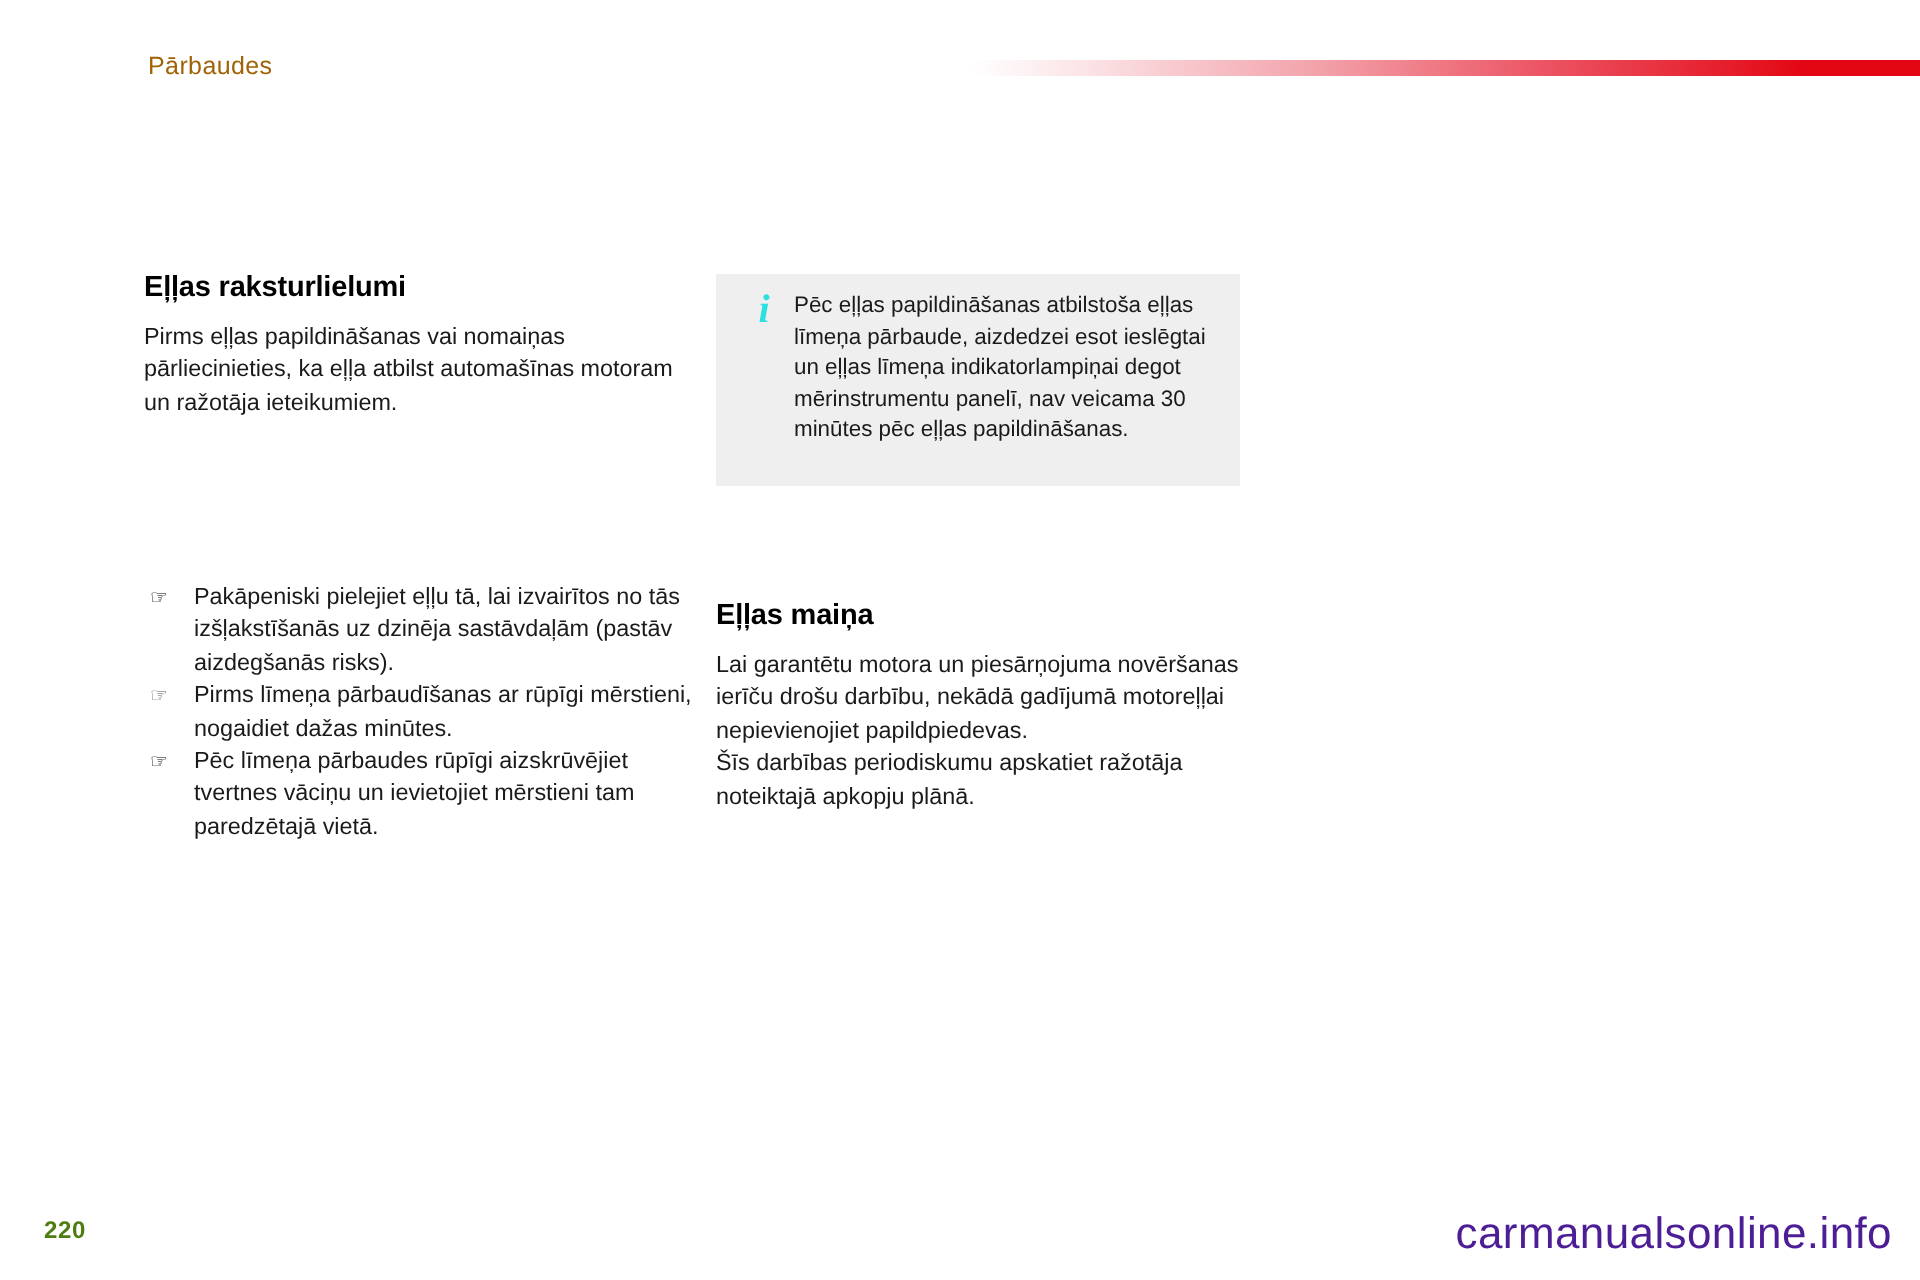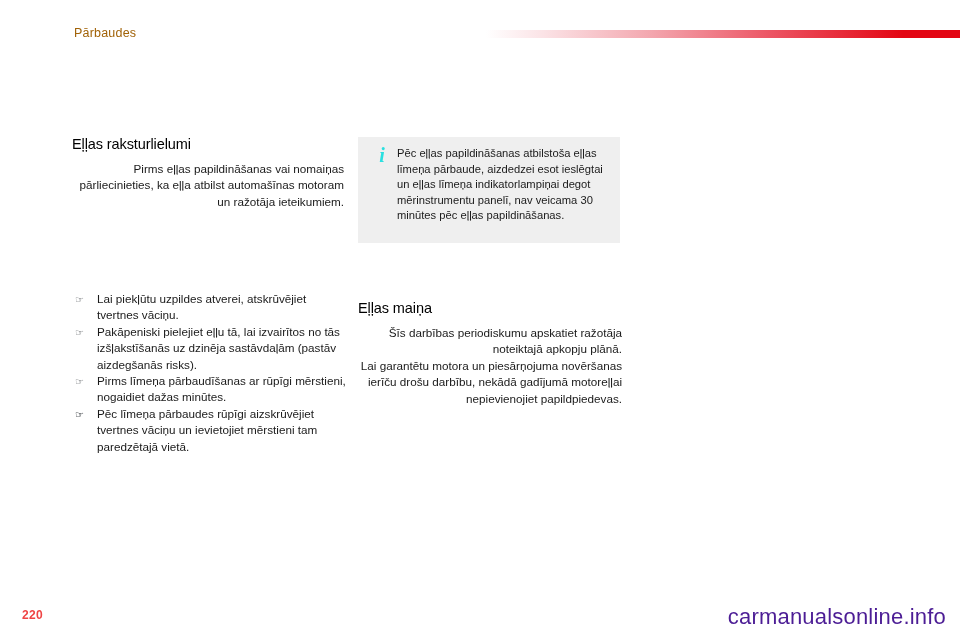--- a/index.html
+++ b/index.html
@@ -58,31 +58,30 @@
   }
   .col-right {
     position: absolute;
     left: 358px;
     top: 0;
     width: 264px;
   }
 
   .block-heading {
     font-size: 14.5px;
-    font-weight: normal;
+    font-weight: bold;
     color: #000000;
     margin: 0 0 9px 0;
     letter-spacing: -0.1px;
   }
   .block-body {
     font-size: 11.7px;
     line-height: 16.4px;
     color: #1a1a1a;
     margin: 0;
-    text-align: right;
   }
   .block-body p {
     margin: 0;
   }
 
   
   .sec-oil-spec     { position: absolute; top: 136px; left: 0; width: 272px; }
   .sec-oil-topup    { position: absolute; top: 288px; left: 0; width: 278px; }
   .sec-oil-change   { position: absolute; top: 300px; left: 0; width: 264px; }
 
@@ -143,21 +142,21 @@
     color: #55595c;
   }
 
   
   .page-number {
     position: absolute;
     left: 22px;
     top: 608px;
     font-size: 12px;
     font-weight: bold;
-    color: #ef4444;
+    color: #4d7c0f;
     letter-spacing: 0.3px;
   }
   .watermark {
     position: absolute;
     right: 14px;
     top: 604px;
     font-size: 22px;
     color: #4c1d95;
     letter-spacing: 0.2px;
     white-space: nowrap;
@@ -177,21 +176,20 @@
 
     <section class="sec-oil-spec">
       <h2 class="block-heading">Eļļas raksturlielumi</h2>
       <div class="block-body">Pirms eļļas papildināšanas vai nomaiņas pārliecinieties, ka eļļa atbilst automašīnas motoram un ražotāja ieteikumiem.</div>
     </section>
 
     <section class="sec-oil-topup">
       <ul class="bullet-list">
         <li>
           <span class="bullet-marker">☞</span>
-          <span>Lai piekļūtu uzpildes atverei, atskrūvējiet tvertnes vāciņu.</span>
         </li>
         <li>
           <span class="bullet-marker">☞</span>
           <span>Pakāpeniski pielejiet eļļu tā, lai izvairītos no tās izšļakstīšanās uz dzinēja sastāvdaļām (pastāv aizdegšanās risks).</span>
         </li>
         <li>
           <span class="bullet-marker">☞</span>
           <span>Pirms līmeņa pārbaudīšanas ar rūpīgi mērstieni, nogaidiet dažas minūtes.</span>
         </li>
         <li>
@@ -208,22 +206,22 @@
 
   <div class="info-box">
     <div class="info-icon">i</div>
     <div class="info-text">Pēc eļļas papildināšanas atbilstoša eļļas līmeņa pārbaude, aizdedzei esot ieslēgtai un eļļas līmeņa indikatorlampiņai degot mērinstrumentu panelī, nav veicama 30 minūtes pēc eļļas papildināšanas.</div>
   </div>
 
   <div class="col-right">
     <section class="sec-oil-change">
       <h2 class="block-heading">Eļļas maiņa</h2>
       <div class="block-body">
+        <p>Lai garantētu motora un piesārņojuma novēršanas ierīču drošu darbību, nekādā gadījumā motoreļļai nepievienojiet papildpiedevas.</p>
         <p>Šīs darbības periodiskumu apskatiet ražotāja noteiktajā apkopju plānā.</p>
-        <p>Lai garantētu motora un piesārņojuma novēršanas ierīču drošu darbību, nekādā gadījumā motoreļļai nepievienojiet papildpiedevas.</p>
       </div>
     </section>
   </div>
 
 </div>
 
 <div class="page-number">220</div>
 <div class="watermark">carmanualsonline.info</div>
 
 </body></html>

